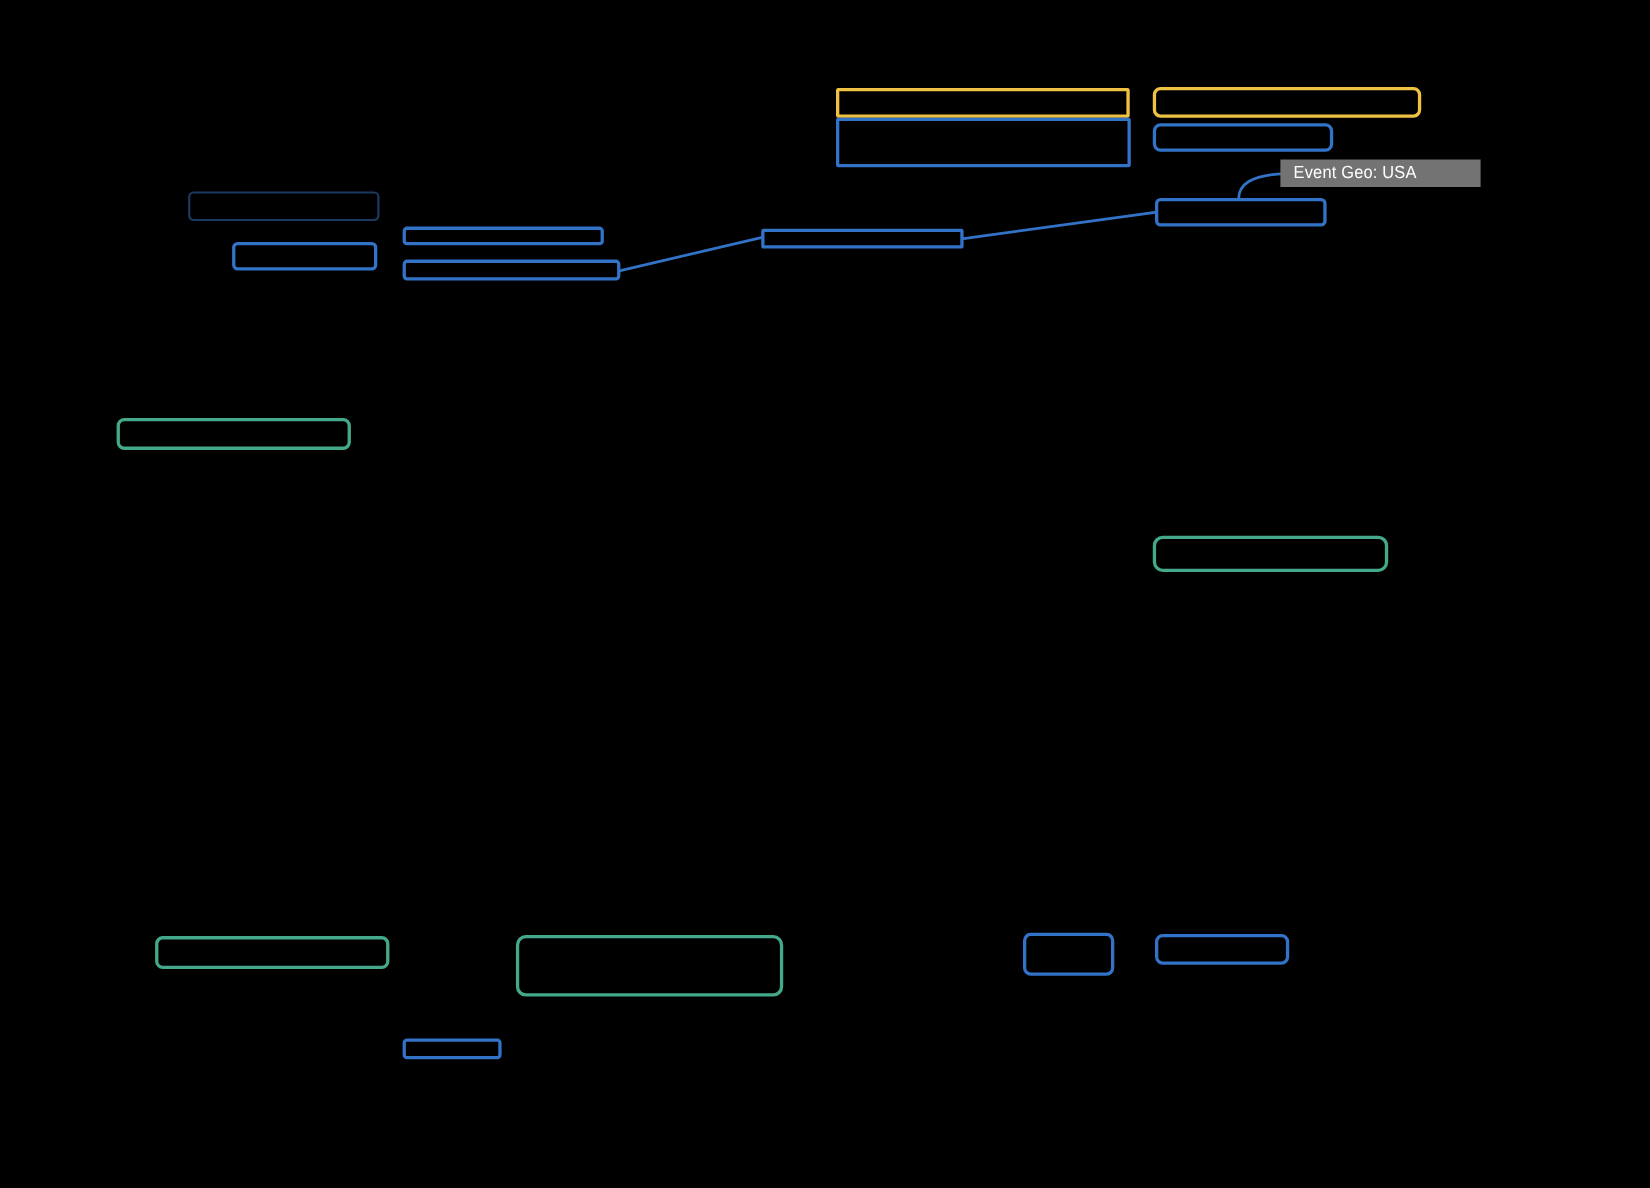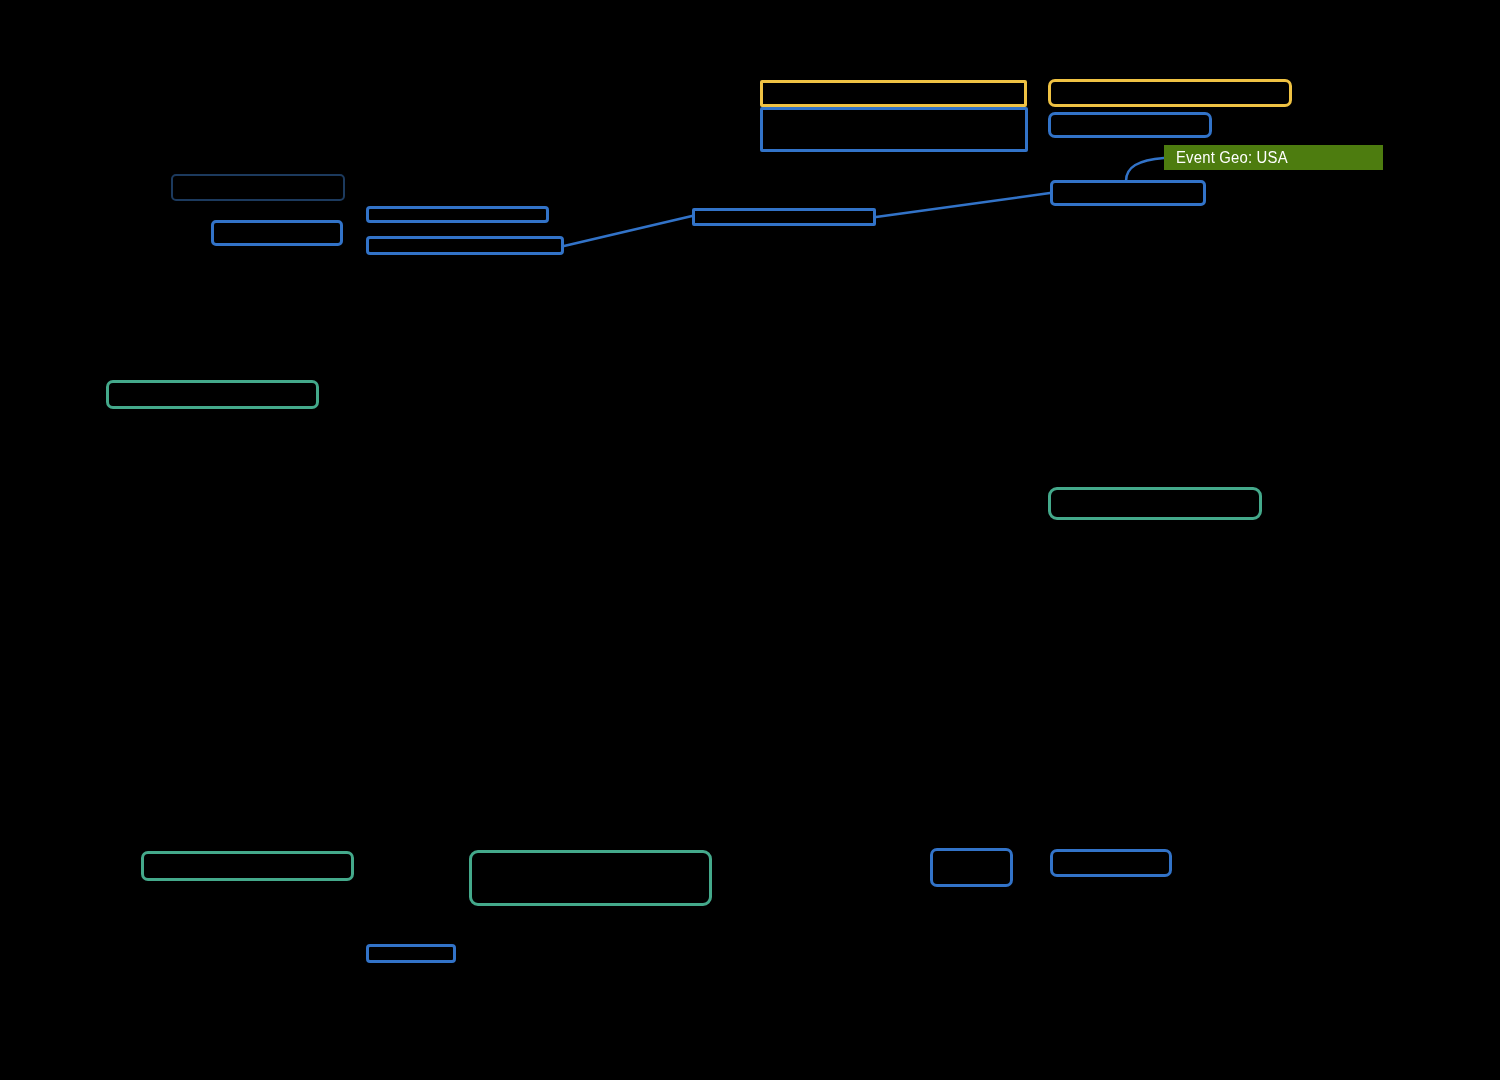--- a/index.html
+++ b/index.html
@@ -83,17 +83,17 @@
       <div class="abox" style="left: 692px; top: 208px; width: 184px; height: 18px; border-color: rgb(50, 115, 200); border-width: 3px; border-radius: 2px;"></div>
       <div class="abox" style="left: 106px; top: 380px; width: 213px; height: 29px; border-color: rgb(68, 169, 139); border-width: 3px; border-radius: 7px;"></div>
       <div class="abox" style="left: 1048px; top: 487px; width: 214px; height: 33px; border-color: rgb(68, 169, 139); border-width: 3px; border-radius: 9px;"></div>
       <div class="abox" style="left: 141px; top: 851px; width: 213px; height: 30px; border-color: rgb(68, 169, 139); border-width: 3px; border-radius: 7px;"></div>
       <div class="abox" style="left: 469px; top: 850px; width: 243px; height: 56px; border-color: rgb(68, 169, 139); border-width: 3px; border-radius: 9px;"></div>
       <div class="abox" style="left: 930px; top: 848px; width: 83px; height: 39px; border-color: rgb(50, 115, 200); border-width: 3px; border-radius: 7px;"></div>
       <div class="abox" style="left: 1050px; top: 849px; width: 122px; height: 28px; border-color: rgb(50, 115, 200); border-width: 3px; border-radius: 7px;"></div>
       <div class="abox" style="left: 366px; top: 944px; width: 90px; height: 19px; border-color: rgb(50, 115, 200); border-width: 3px; border-radius: 4px;"></div>
     </div>
 
-  <div class="tooltip" style="left: 1164px; top: 145px; width: 219px; height: 25px; background: #4d7c0f;">
+  <div class="tooltip" style="left: 1164px; top: 145px; width: 182px; height: 25px; background: #737373;">
     <span class="tooltip-text">Event Geo: USA</span>
   </div>
 
 </div>
 
 </body></html>

